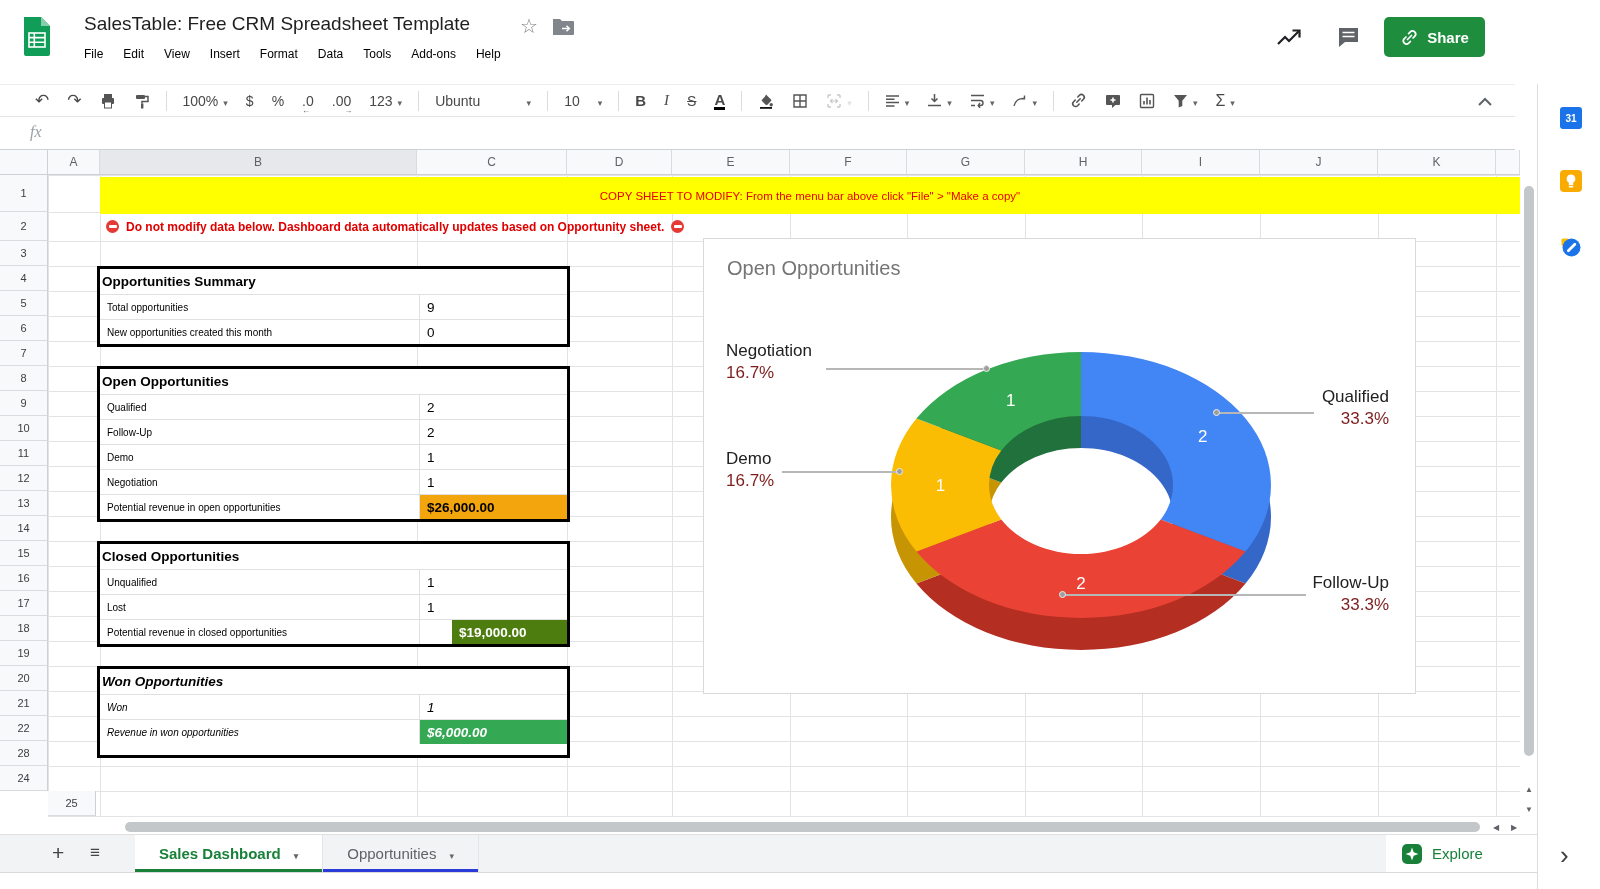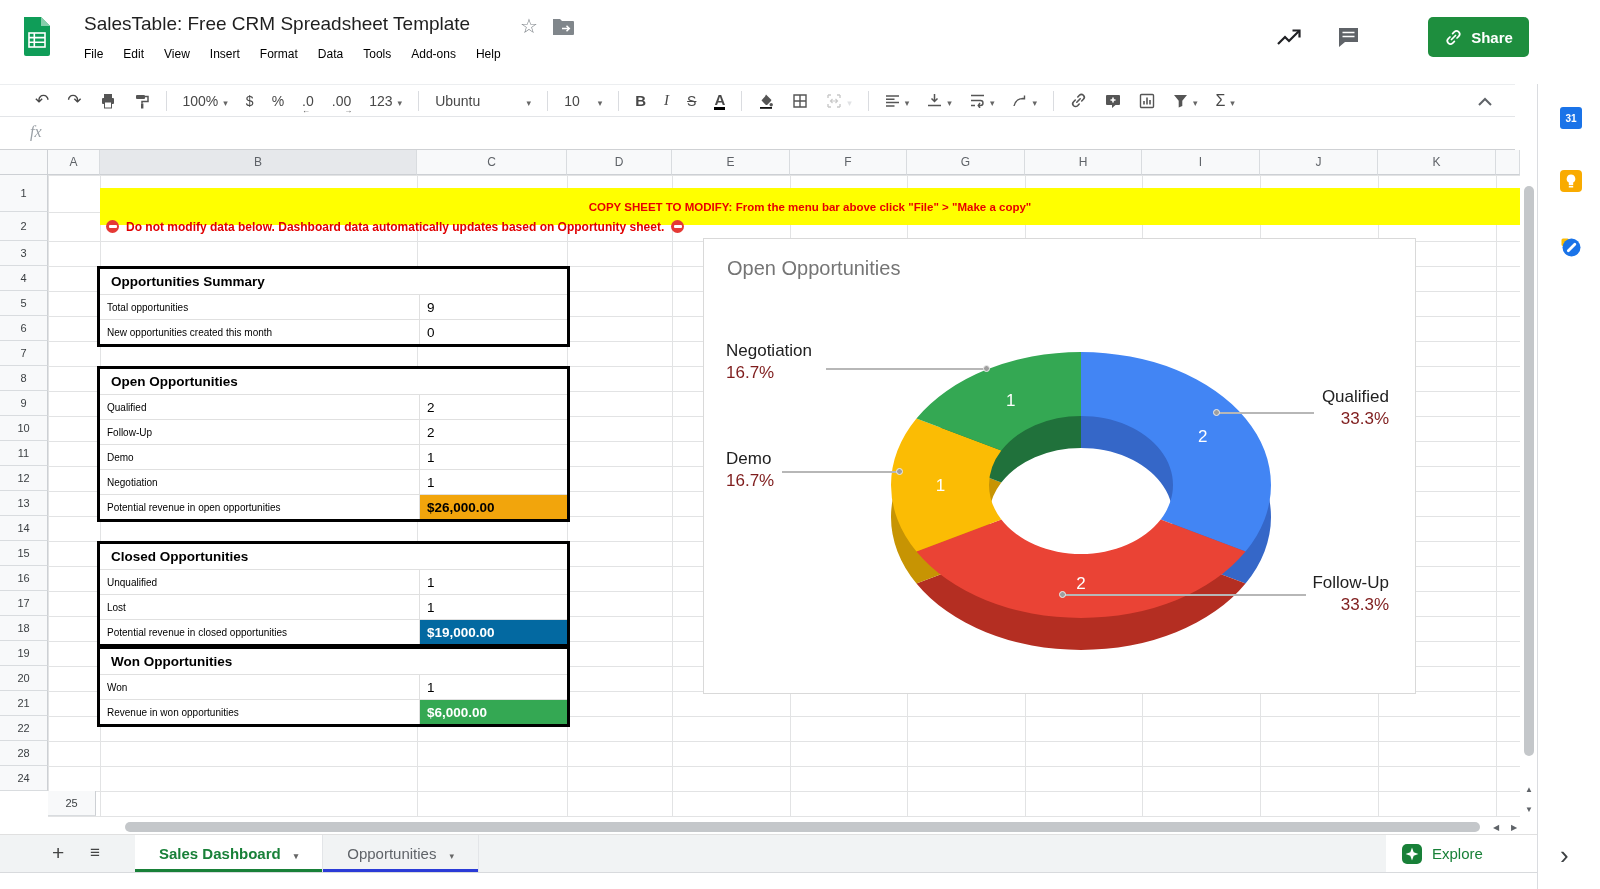--- a/index.html
+++ b/index.html
@@ -11,21 +11,21 @@
   .doc-title{position:absolute;left:84px;top:13px;font-size:19px;color:#1f1f1f;white-space:nowrap;}
   .star-ic{position:absolute;left:520px;top:14px;font-size:20px;color:#80868B;}
   .star-ic::after{content:"\2606";}
   .folder-ic{position:absolute;left:552px;top:17px;}
   .menubar{position:absolute;left:74px;top:45px;display:flex;}
   .menu-item{font-size:12px;color:#000000;padding:2px 10px;cursor:default;}
   .insights-ic{position:absolute;left:1276px;top:26px;}
   .comment-ic{position:absolute;left:1336px;top:25px;}
   .share-btn{position:absolute;left:1384px;top:17px;width:101px;height:40px;background:#1E8E3E;
              border-radius:5px;color:#fff;display:flex;align-items:center;justify-content:center;
-             gap:8px;font-size:15px;font-weight:bold;margin-left:44px;}
+             gap:8px;font-size:15px;font-weight:bold;}
   
   .toolbar{position:absolute;left:0;top:84px;width:1515px;height:32px;border-top:1px solid #ECEEF0;
            display:flex;align-items:center;padding-left:26px;color:#484848;font-size:14px;}
   .tb{margin:0 9px;display:flex;align-items:center;white-space:nowrap;}
   .tb-b{font-weight:bold;font-size:15px;}
   .tb-i{font-style:italic;font-family:"Liberation Serif",serif;font-size:15px;}
   .tb-s{text-decoration:line-through;font-size:14px;}
   .tb-a{font-weight:bold;font-size:15px;border-bottom:3px solid #000;line-height:15px;}
   .tb-sep{width:1px;height:20px;background:#DADCE0;margin:0 7px;}
   .caret{margin-left:5px;}
@@ -44,34 +44,34 @@
   
   #grid{position:absolute;left:0;top:150px;width:1520px;height:668px;background:#fff;overflow:hidden;}
   .colhdr,.corner,.rowhdr{position:absolute;background:#F8F9FA;display:flex;align-items:center;
       justify-content:center;color:#5F6368;}
   .colhdr{top:0;height:25px;font-size:12px;border-right:1px solid #D9DCDF;border-bottom:1px solid #CDD0D4;}
   .colhdr.sel{background:#E6E8EB;}
   .corner{left:0;top:0;width:48px;height:25px;border-right:1px solid #CDD0D4;border-bottom:1px solid #CDD0D4;}
   .rowhdr{left:0;width:48px;font-size:11px;color:#3C4043;border-right:1px solid #CDD0D4;border-bottom:1px solid #D9DCDF;}
   .vline{position:absolute;width:1px;background:#E2E3E4;}
   .hline{position:absolute;height:1px;background:#E2E3E4;}
-  .banner{position:absolute;left:100px;top:38px;width:1420px;height:37px;background:#FFFF00;z-index:2;
-          display:flex;align-items:center;justify-content:center;color:#E80000;font-weight:bold;font-size:11.5px;}
+  .banner{position:absolute;left:100px;top:27px;width:1420px;height:37px;background:#FFFF00;z-index:2;
+          display:flex;align-items:center;justify-content:center;color:#E80000;font-weight:normal;font-size:11.5px;}
   .warning{position:absolute;left:100px;top:62px;height:29px;z-index:2;display:flex;align-items:center;
            gap:7px;padding-left:6px;color:#E00000;font-weight:bold;font-size:12px;white-space:nowrap;}
   .noentry{width:13px;height:13px;border-radius:50%;background:#E53935;position:relative;flex:0 0 13px;}
   .noentry::after{content:"";position:absolute;left:2.5px;top:5.2px;width:8px;height:2.6px;background:#fff;border-radius:1px;}
   .table-box{position:absolute;left:97px;width:473px;border:3px solid #000;background:#fff;z-index:2;}
-  .t-title{height:25px;display:flex;align-items:center;padding-left:11px;font-weight:bold;font-size:13.5px;color:#000;}
+  .t-title{height:25px;display:flex;align-items:center;padding-left:2px;font-weight:bold;font-size:13.5px;color:#000;}
   .trow{height:25px;border-top:1px solid #E0E0E0;display:flex;}
   .t-label{width:320px;padding-left:7px;display:flex;align-items:center;font-size:10px;color:#000;
            border-right:1px solid #E0E0E0;}
   .t-value{flex:1;padding-left:7px;display:flex;align-items:center;font-size:13.5px;color:#000;}
   .hl-orange{background:#F2A50C;font-weight:bold;}
-  .hl-red{background:#0369a1;color:#fff !important;font-weight:bold;}
+  .hl-red{background:#4d7c0f;color:#fff !important;font-weight:bold;margin-left:32px;}
   .hl-green{background:#34A853;color:#fff !important;font-weight:bold;}
   
   .chart-card{position:absolute;left:703px;top:88px;width:713px;height:456px;background:#fff;
               border:1px solid #D9D9D9;z-index:2;}
   .chart-title{position:absolute;left:23px;top:18px;font-size:20px;color:#757575;}
   #donut{position:absolute;left:0;top:0;}
   .callout{position:absolute;font-size:17px;line-height:22px;white-space:nowrap;}
   .callout .nm{color:#212121;}
   .callout .pc{color:#7f1d1d;}
   .c-negotiation{left:22px;top:101px;}
@@ -469,21 +469,21 @@
       </div>
       <div class="trow">
         <div class="t-label">Lost</div>
         <div class="t-value">1</div>
       </div>
       <div class="trow">
         <div class="t-label">Potential revenue in closed opportunities</div>
         <div class="t-value hl-red">$19,000.00</div>
       </div>
     </div>
-    <div class="table-box" style="top: 496px; height: 81px;">
+    <div class="table-box" style="top: 516px; height: 92px; font-style: italic;">
       <div class="t-title">Won Opportunities</div>
       <div class="trow">
         <div class="t-label">Won</div>
         <div class="t-value">1</div>
       </div>
       <div class="trow">
         <div class="t-label">Revenue in won opportunities</div>
         <div class="t-value hl-green">$6,000.00</div>
       </div>
     </div>

